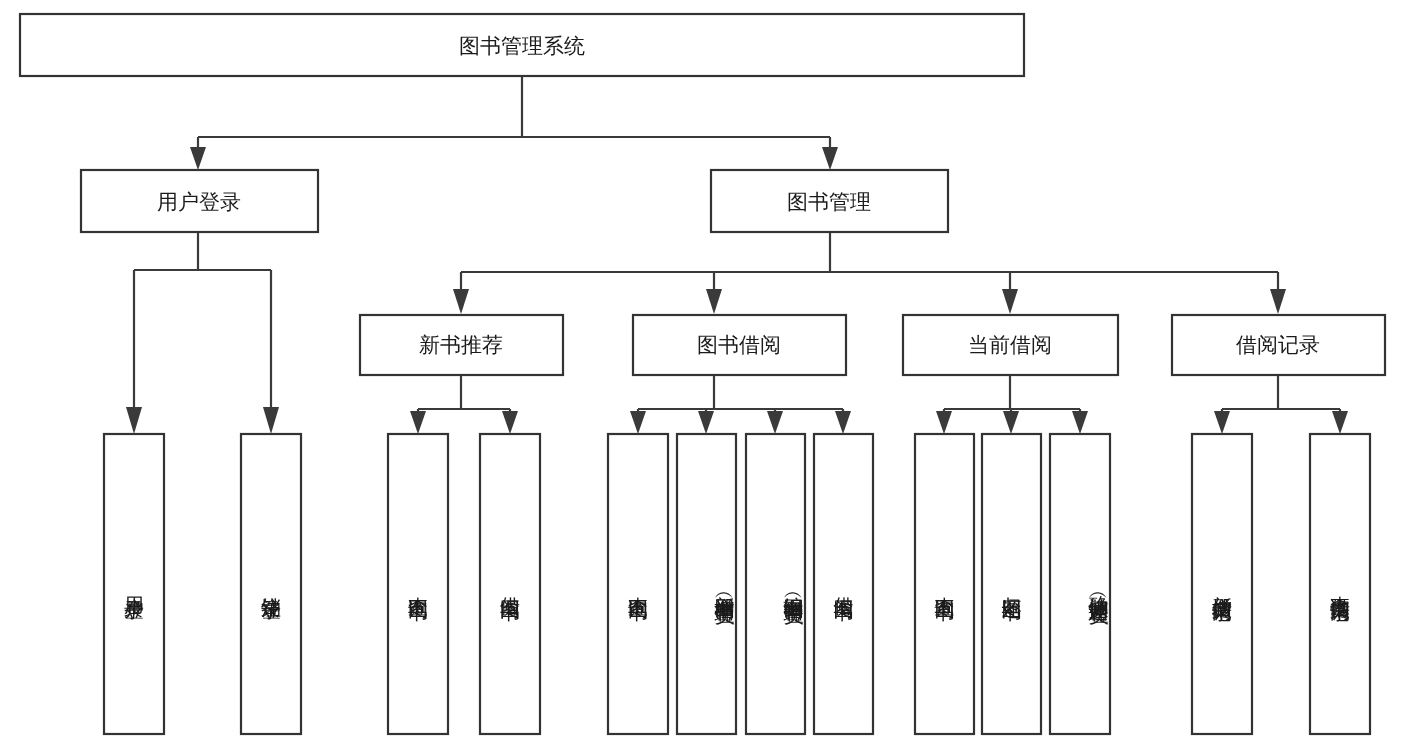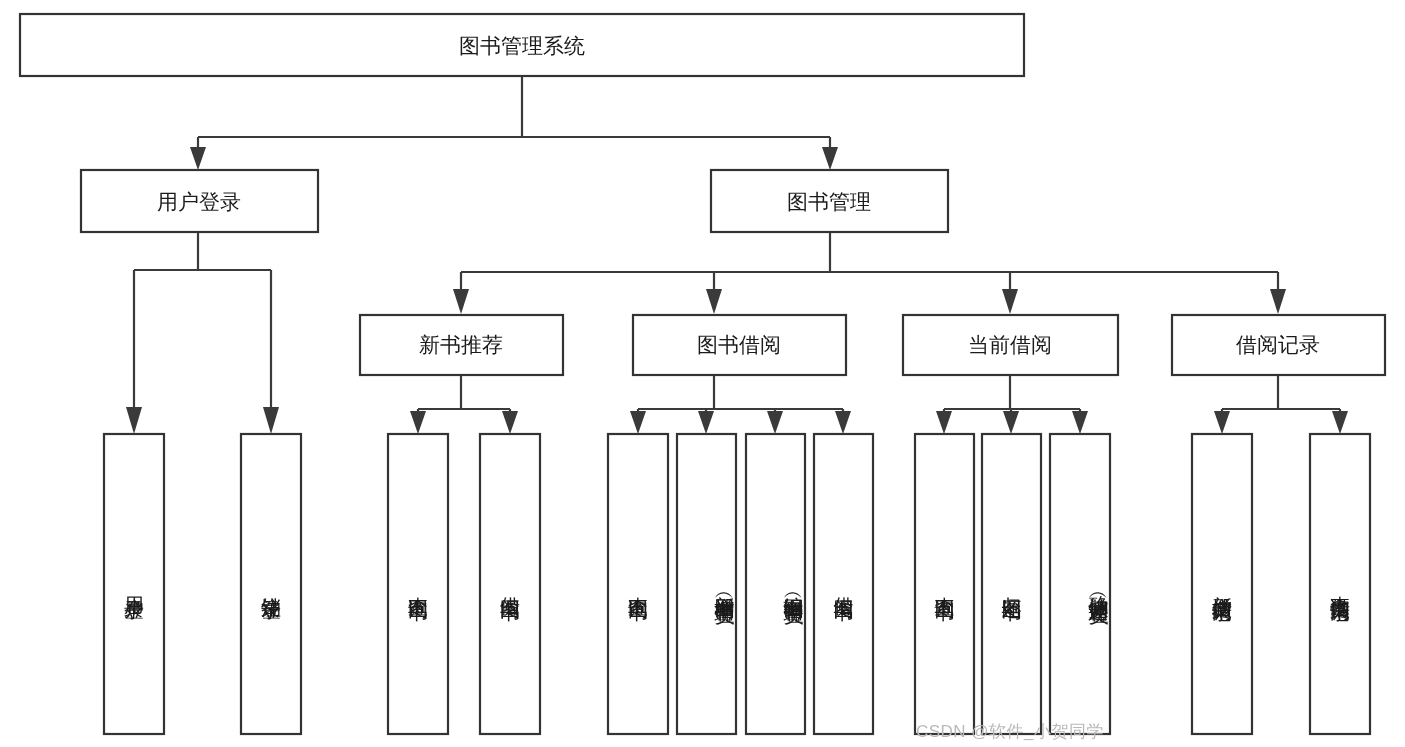--- a/index.html
+++ b/index.html
@@ -208,14 +208,13 @@
   <div class="vert-label top" style="left:746px; top:434px; width:59px; height:300px;">编辑图书（管理员）</div>
   <div class="vert-label center" style="left:814px; top:434px; width:59px; height:300px;">借阅图书</div>
 
   <div class="vert-label center" style="left:915px; top:434px; width:59px; height:300px;">查询图书</div>
   <div class="vert-label center" style="left:982px; top:434px; width:59px; height:300px;">归还图书</div>
   <div class="vert-label top" style="left:1050px; top:434px; width:60px; height:300px;">确认归还（管理员）</div>
 
   <div class="vert-label center" style="left:1192px; top:434px; width:60px; height:300px;">新增借阅记录</div>
   <div class="vert-label center" style="left:1310px; top:434px; width:60px; height:300px;">查询借阅记录</div>
 
-  <div class="watermark">CSDN @软件_小贺同学</div>
 </div>
 
 </body></html>

